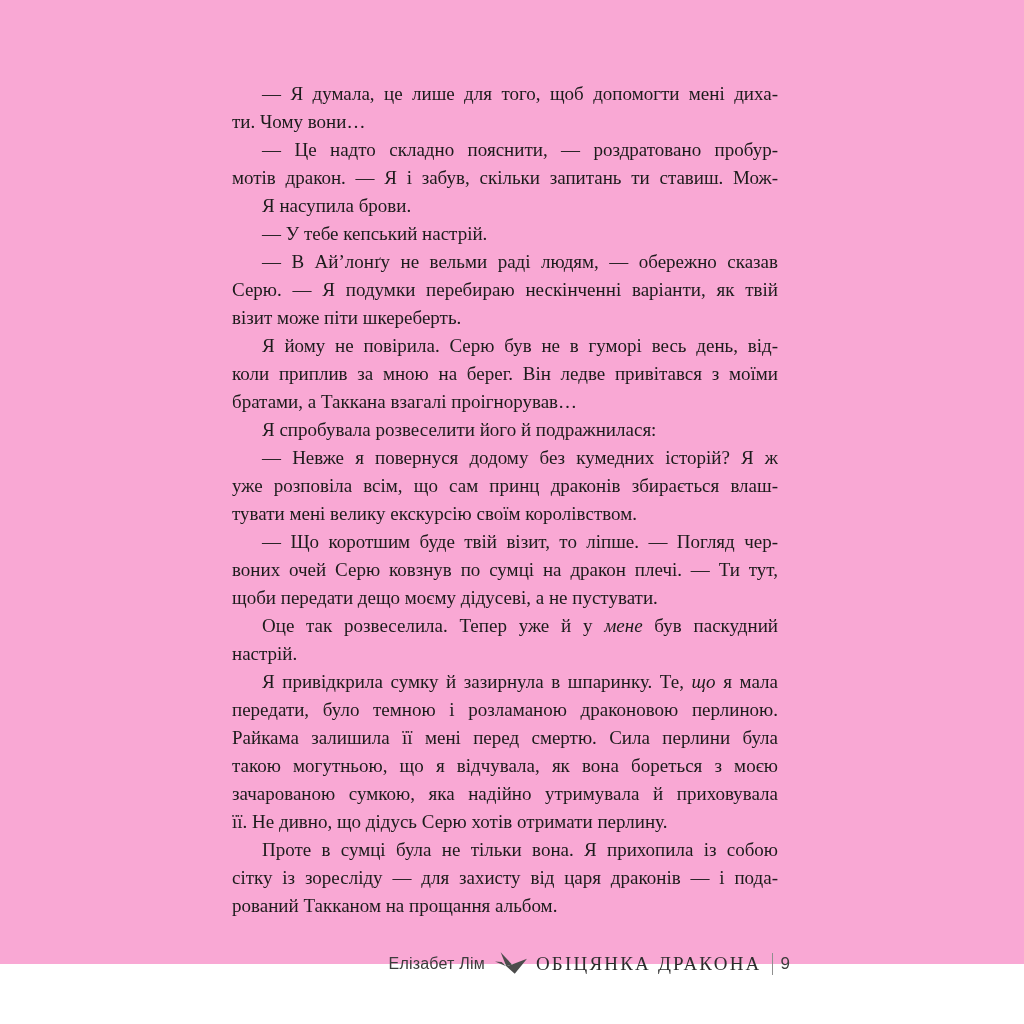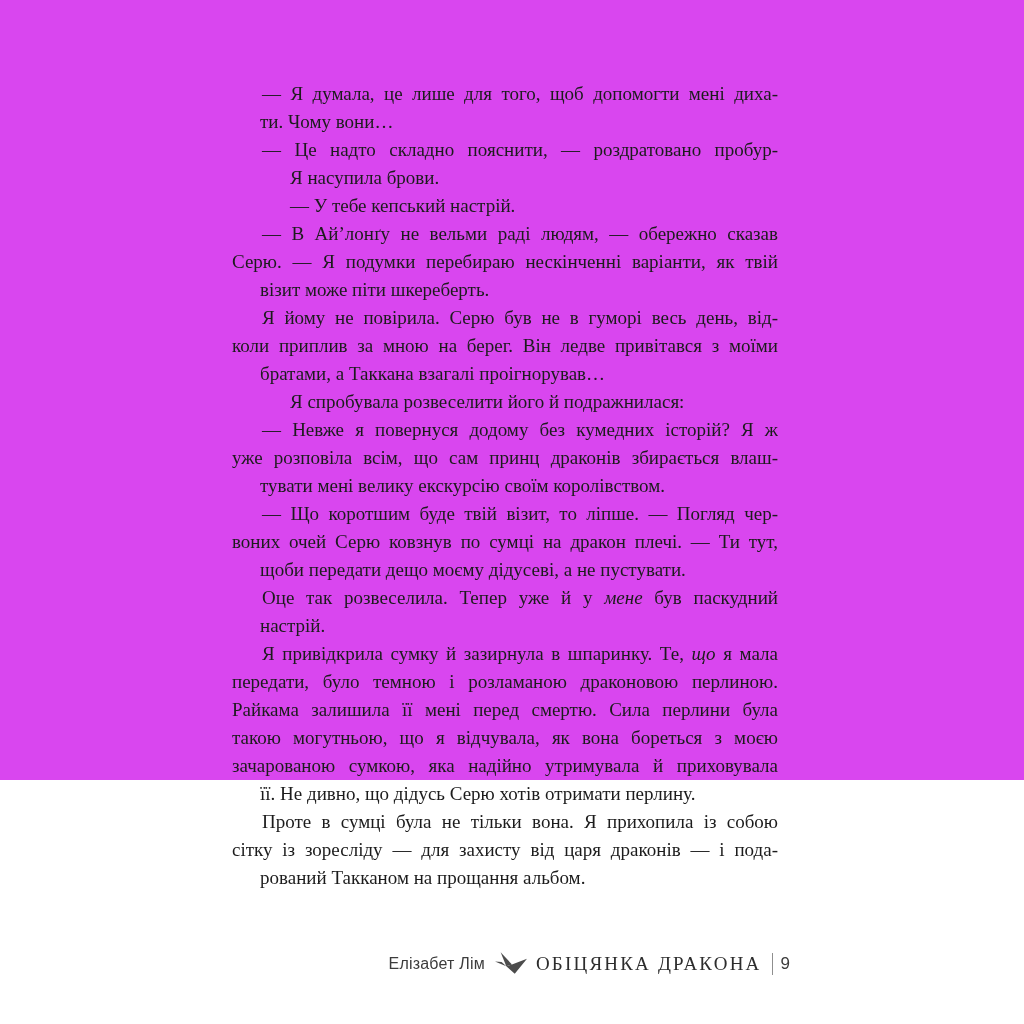--- a/index.html
+++ b/index.html
@@ -4,37 +4,37 @@
 <style>
   html, body { margin: 0; padding: 0; }
   body {
     width: 1024px; height: 1024px;
     background: #ffffff;
     font-family: "Liberation Serif", serif;
     overflow: hidden;
   }
   .page {
     position: relative;
-    width: 1024px; height: 780px;
-    background: #d946ef;
+    width: 1024px; height: 964px;
+    background: #f9a8d4;
   }
   .text-block {
     position: absolute;
     left: 232px; top: 80px;
     width: 546px;
     color: #1c1c1c;
     font-size: 19px;
     line-height: 28px;
   }
   .line {
     text-align: justify;
     text-align-last: justify;
   }
   .line.first { text-indent: 30px; }
-  .line.last  { text-align-last: left; margin-left: 28px; }
+  .line.last  { text-align-last: left; }
   .line em { font-style: italic; }
 
   .footer {
     position: absolute;
     left: 232px; top: 952px;
     width: 558px;
     display: flex;
     align-items: center;
     justify-content: flex-end;
   }
@@ -72,20 +72,21 @@
 
 <div class="page">
 
   <div class="text-block" id="text-block">
       <div>
         <div class="line first"><span>— Я думала, це лише для того, щоб допомогти мені диха-</span></div>
         <div class="line last"><span>ти. Чому вони…</span></div>
       </div>
       <div>
         <div class="line first"><span>— Це надто складно пояснити, — роздратовано пробур-</span></div>
+        <div class="line"><span>мотів дракон. — Я і забув, скільки запитань ти ставиш. Мож-</span></div>
       </div>
       <div>
         <div class="line first last"><span>Я насупила брови.</span></div>
       </div>
       <div>
         <div class="line first last"><span>— У тебе кепський настрій.</span></div>
       </div>
       <div>
         <div class="line first"><span>— В Ай’лонґу не вельми раді людям, — обережно сказав</span></div>
         <div class="line"><span>Серю. — Я подумки перебираю нескінченні варіанти, як твій</span></div>

